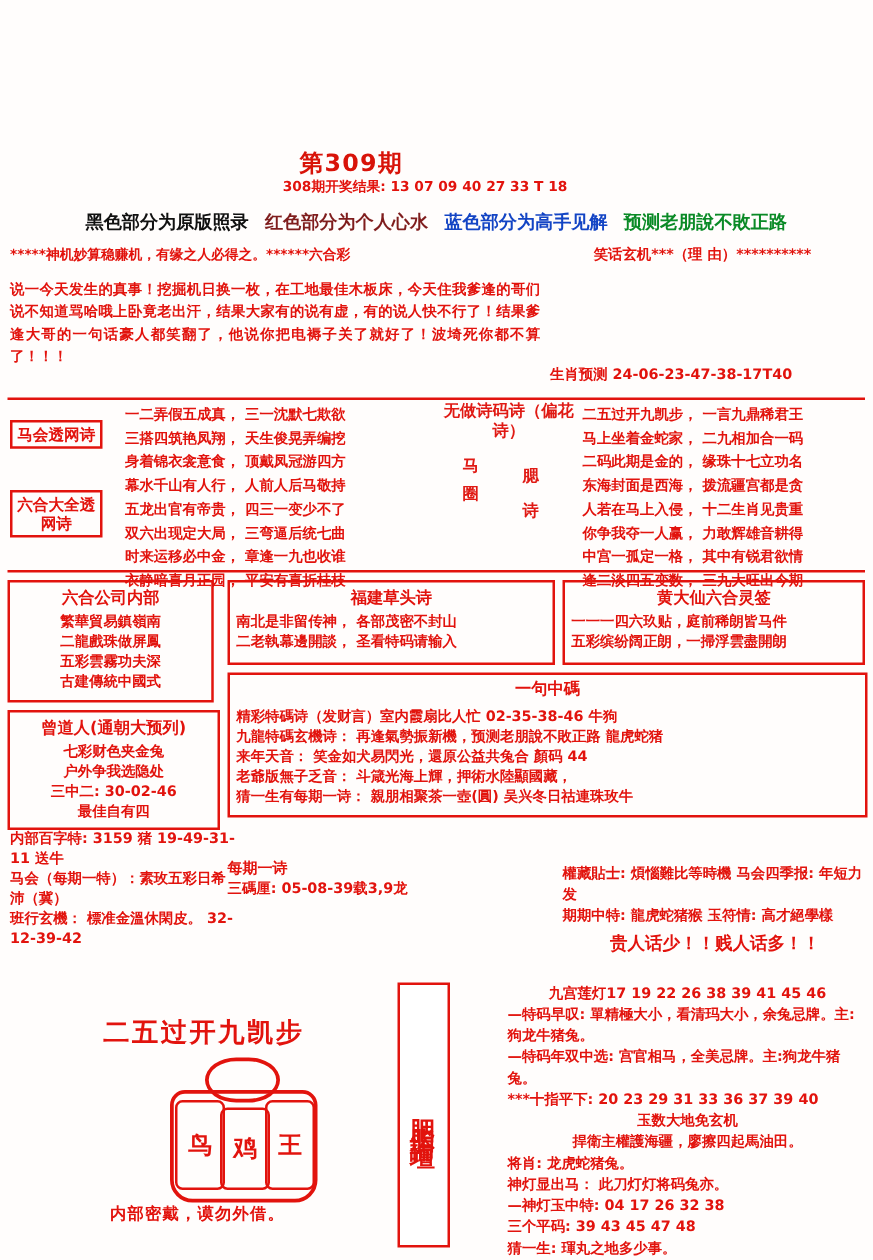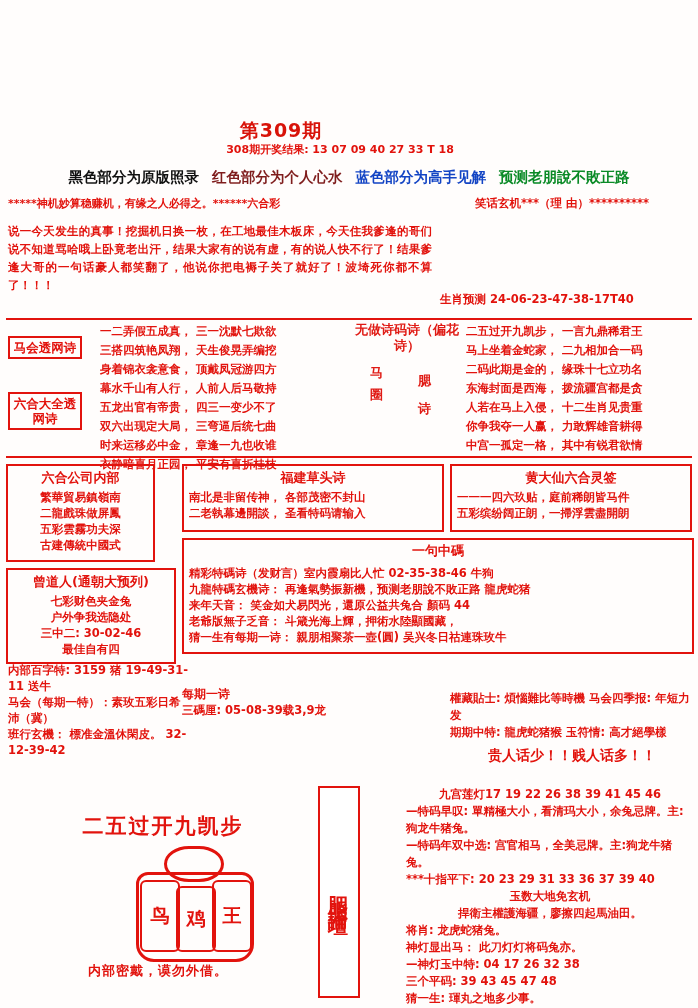--- a/index.html
+++ b/index.html
@@ -79,21 +79,21 @@
     font-size:11.5px;line-height:19px;color:#e2130d;font-weight:bold;
   }
   .poem-right div{white-space:nowrap;}
 
   .tag-l1{position:absolute;left:8px;top:336px;font-size:12.5px;font-weight:bold;color:#e2130d;
     border:2px solid #e2130d;padding:2px 3px;line-height:15px;width:74px;box-sizing:border-box;text-align:center;}
   .tag-l2{position:absolute;left:8px;top:392px;font-size:12.5px;font-weight:bold;color:#e2130d;
     border:2px solid #e2130d;padding:2px 3px;line-height:15px;width:74px;box-sizing:border-box;text-align:center;}
 
   
-  .b-a{left:6px;top:464px;width:149px;height:98px;}
+  .b-a{left:6px;top:464px;width:165px;height:98px;}
   .b-b{left:182px;top:464px;width:262px;height:68px;}
   .b-c{left:450px;top:464px;width:242px;height:68px;}
 
   .boxline{font-size:11.5px;line-height:16px;font-weight:bold;color:#e2130d;}
   .bx-pad{padding:3px 5px;box-sizing:border-box;}
 
   .sec-title-red{font-size:13px;font-weight:bold;color:#e2130d;text-align:center;margin-bottom:2px;}
 
   
   .free{position:absolute;font-size:11.5px;line-height:16px;font-weight:bold;color:#e2130d;}
@@ -199,20 +199,21 @@
   </div>
 
   <div class="poem-right">
     <div>二五过开九凯步，   一言九鼎稀君王</div>
     <div>马上坐着金蛇家，   二九相加合一码</div>
     <div>二码此期是金的，   缘珠十七立功名</div>
     <div>东海封面是西海，   拨流疆宫都是贪</div>
     <div>人若在马上入侵，   十二生肖见贵重</div>
     <div>你争我夺一人赢，   力敢辉雄音耕得</div>
     <div>中宫一孤定一格，   其中有锐君欲情</div>
+    <div>逢二淡四五变数，   三九大旺出今期</div>
   </div>
 
   <div class="box b-a bx-pad">
     <div class="sec-title-red">六合公司内部</div>
     <div class="boxline center">繁華貿易鎮嶺南</div>
     <div class="boxline center">二龍戲珠做屏鳳</div>
     <div class="boxline center">五彩雲霧功夫深</div>
     <div class="boxline center">古建傳統中國式</div>
   </div>
 

